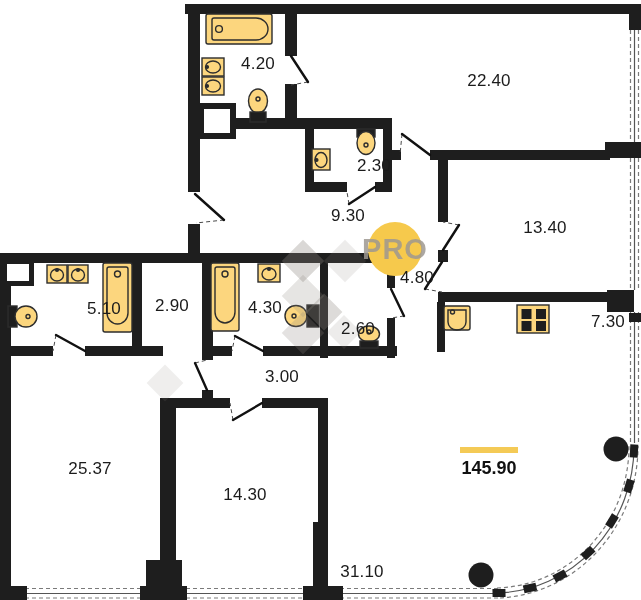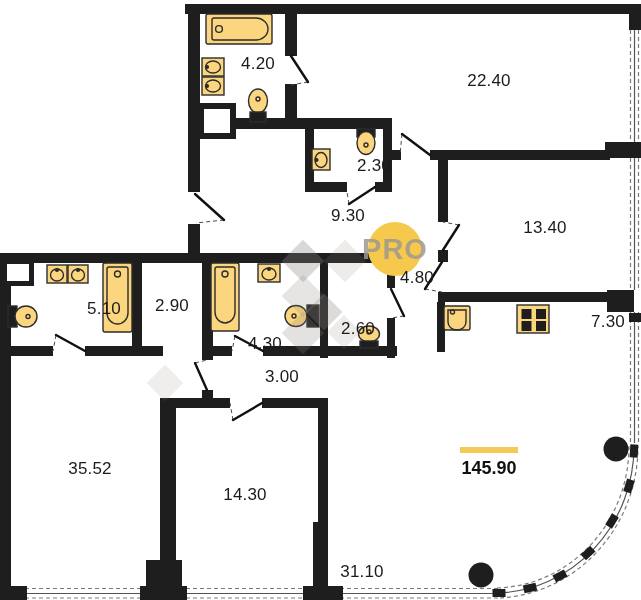--- a/index.html
+++ b/index.html
@@ -255,24 +255,24 @@
   <div class="pro-badge" style="left:368px;top:222px;"></div>
   <div class="pro-text" style="left:395px;top:249px;">PRO</div>
 
   <div class="rl" style="left:258px;top:64px;">4.20</div>
   <div class="rl" style="left:489px;top:81px;">22.40</div>
   <div class="rl" style="left:358px;top:166px;margin-left:16px;">2.30</div>
   <div class="rl" style="left:348px;top:216px;">9.30</div>
   <div class="rl" style="left:545px;top:228px;">13.40</div>
   <div class="rl" style="left:71px;top:309px;margin-left:33px;">5.10</div>
   <div class="rl" style="left:172px;top:306px;">2.90</div>
-  <div class="rl" style="left:265px;top:308px;margin-top:36px;">4.30</div>
+  <div class="rl" style="left:265px;top:308px;">4.30</div>
   <div class="rl" style="left:358px;top:298px;margin-top:31px;">2.60</div>
   <div class="rl" style="left:417px;top:278px;">4.80</div>
   <div class="rl" style="left:608px;top:322px;">7.30</div>
   <div class="rl" style="left:282px;top:377px;">3.00</div>
-  <div class="rl" style="left:90px;top:469px;">35.52</div>
+  <div class="rl" style="left:90px;top:469px;">25.37</div>
   <div class="rl" style="left:245px;top:495px;">14.30</div>
   <div class="rl" style="left:362px;top:572px;">31.10</div>
 
   <div class="total-bar" style="left:460px;top:447px;width:58px;height:6px;"></div>
   <div class="total-label" style="left:489px;top:468px;">145.90</div>
 </div>
 
 </body></html>

